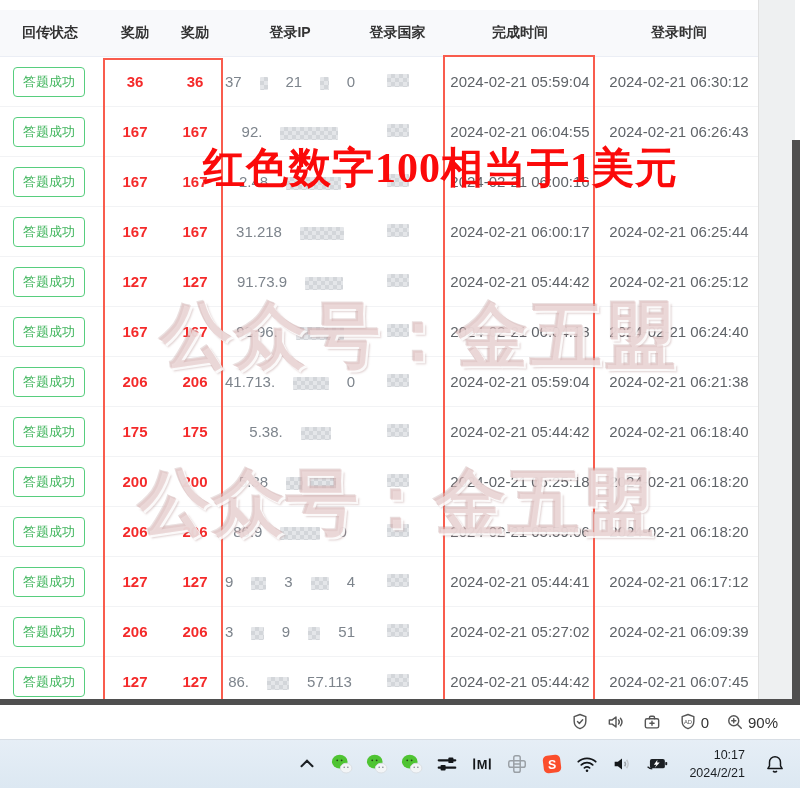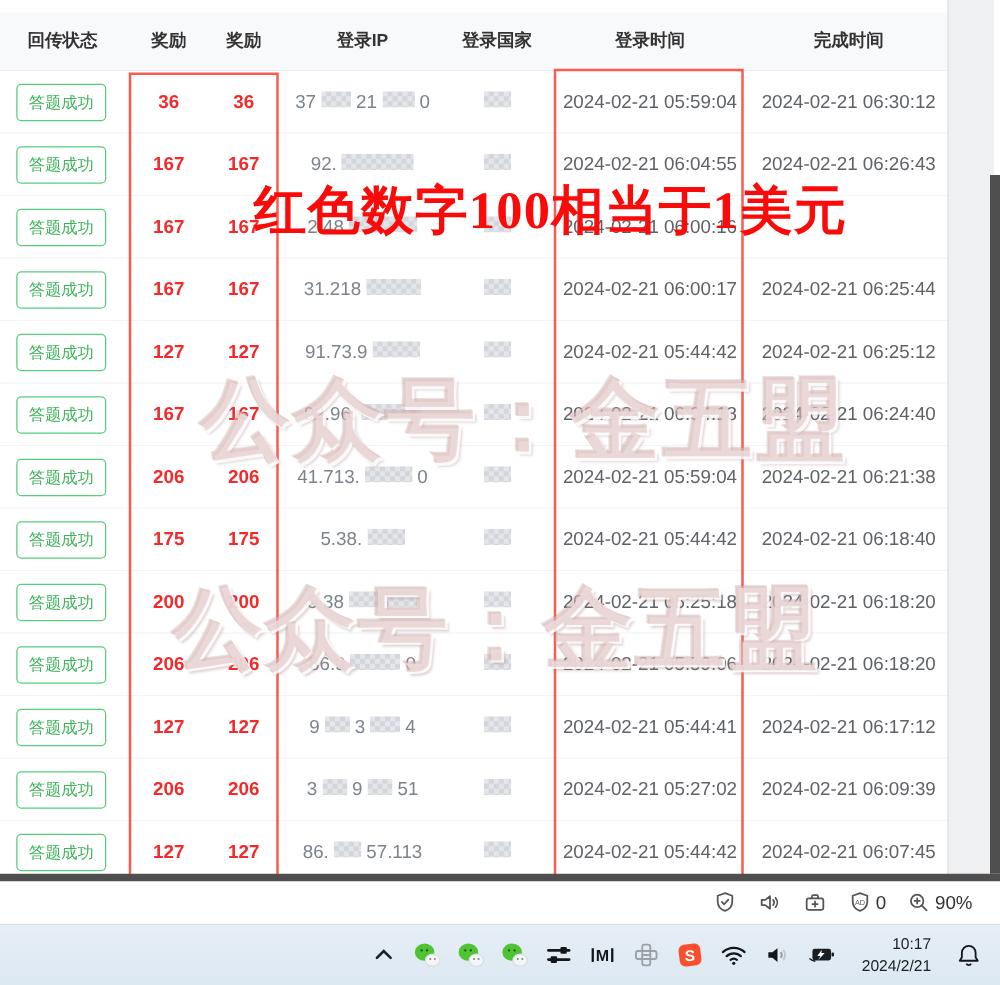--- a/index.html
+++ b/index.html
@@ -12,21 +12,21 @@
   .grid-row { display:grid; grid-template-columns:105px 60px 60px 130px 85px 160px 158px; width:758px; }
   .thead { height:47px; margin-top:10px; background:#f8f9fb; border-bottom:1px solid #ebeef5; align-items:center; }
   .th { font-size:14px; font-weight:bold; color:#333; text-align:center; }
   .th.first { text-align:left; padding-left:22px; }
   .trow { height:50px; border-bottom:1px solid #f2f3f5; align-items:center; background:#fff; }
   .td { text-align:center; font-size:15px; color:#5f6368; }
   .td.status { text-align:left; padding-left:13px; }
   .badge { display:inline-block; border:1px solid #57ce7e; color:#3db45a; font-size:13px;
     padding:5px 9px; border-radius:4px; background:#fff; }
   .td.reward { color:#f42a2a; font-weight:bold; }
-  .td.ip { color:#7d848c; display:flex; justify-content:center; align-items:flex-start; gap:4px; }
+  .td.ip { color:#7d848c; display:flex; justify-content:center; align-items:flex-end; gap:18px; }
   .blur { display:inline-block; height:13px; border-radius:1px;
     background:conic-gradient(#d3d6da 25%, #e4e6e9 0 50%, #d3d6da 0 75%, #e4e6e9 0);
     background-size:8px 8px; }
   .country-blur { width:22px; height:13px; margin:0 auto; }
 
   
   .redbox { position:absolute; border:2px solid #f95c4d; z-index:2; }
   .redbox.a { left:103px; top:58px; width:120px; height:645px; }
   .redbox.b { left:443px; top:55px; width:152px; height:648px; }
 
@@ -67,22 +67,22 @@
 
 <div class="stage">
 
   <div class="content">
     <div class="grid-row thead">
       <div class="th first">回传状态</div>
       <div class="th">奖励</div>
       <div class="th">奖励</div>
       <div class="th">登录IP</div>
       <div class="th">登录国家</div>
+      <div class="th">完成时间</div>
       <div class="th">登录时间</div>
-      <div class="th">完成时间</div>
     </div>
     <div>
     <div class="grid-row trow">
       <div class="td status">
         <span class="badge">答题成功</span>
       </div>
       <div class="td reward">36</div>
       <div class="td reward">36</div>
       <div class="td ip">
             <span>37</span>

